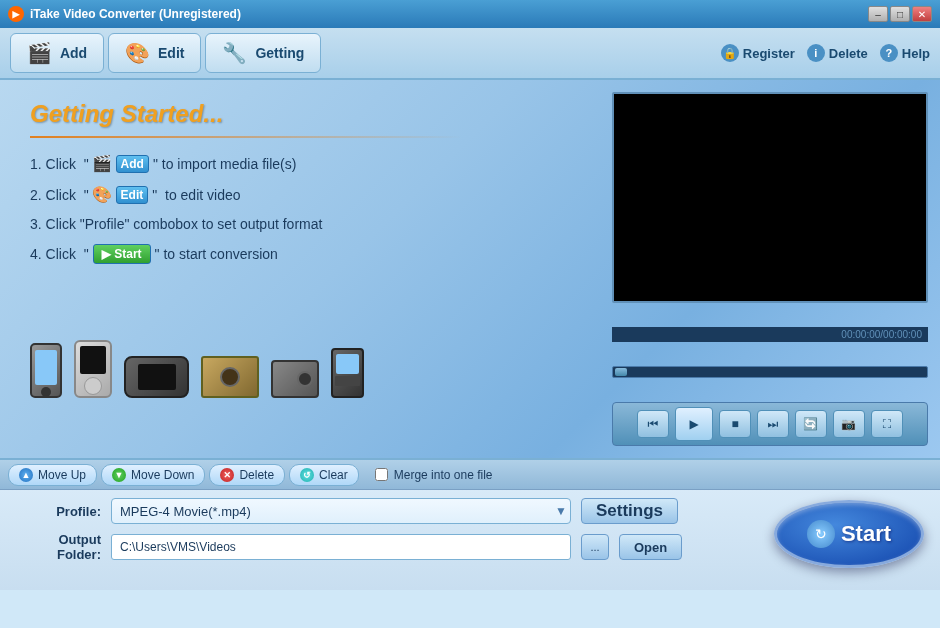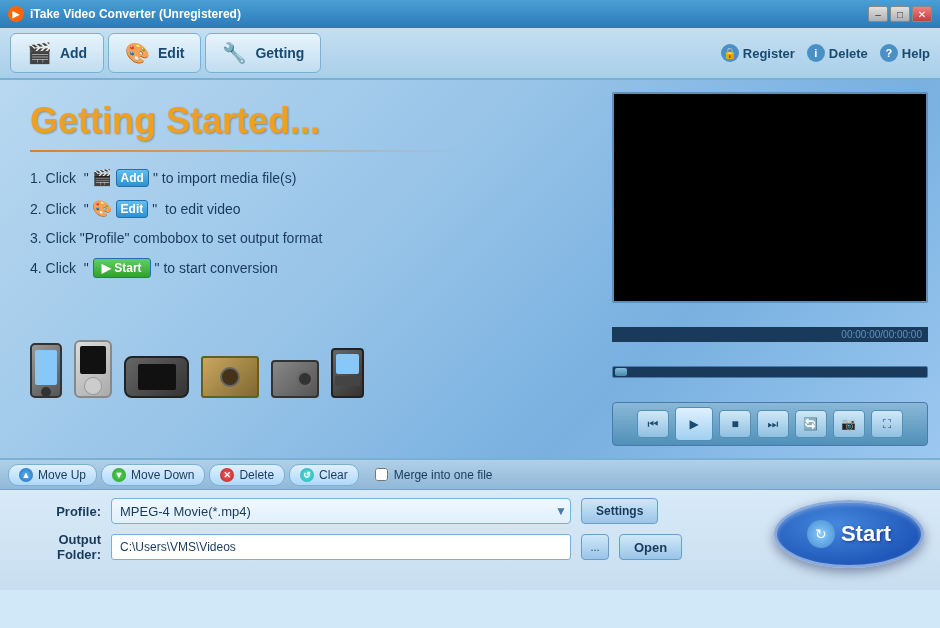--- a/index.html
+++ b/index.html
@@ -122,25 +122,26 @@
       border-bottom: 2px solid #7ab0d4;
     }
 
     
     .left-panel {
       flex: 1;
       padding: 20px 30px;
       position: relative;
     }
     .getting-started-title {
-      font-size: 36px;
+      font-size: 24px;
       font-weight: bold;
       color: #f0a020;
       text-shadow: 1px 1px 2px rgba(0,0,0,0.3);
       margin-bottom: 8px;
+      font-style: italic;
     }
     .divider-line {
       height: 2px;
       background: linear-gradient(to right, #e08020, transparent);
       margin-bottom: 16px;
       width: 80%;
     }
     .steps {
       display: flex;
       flex-direction: column;
@@ -343,21 +344,21 @@
       color: #4a7aaa;
       font-size: 12px;
     }
     .settings-btn {
       height: 26px;
       padding: 0 14px;
       background: linear-gradient(to bottom, #d0e8f8, #9ac4e8);
       border: 1px solid #6a9ccc;
       border-radius: 4px;
       cursor: pointer;
-      font-size: 12px;
+      font-size: 17px;
       color: #1a3a5c;
       font-weight: bold;
     }
     .output-input-container {
       flex: 1;
       max-width: 460px;
     }
     .output-input {
       width: 100%;
       height: 26px;

